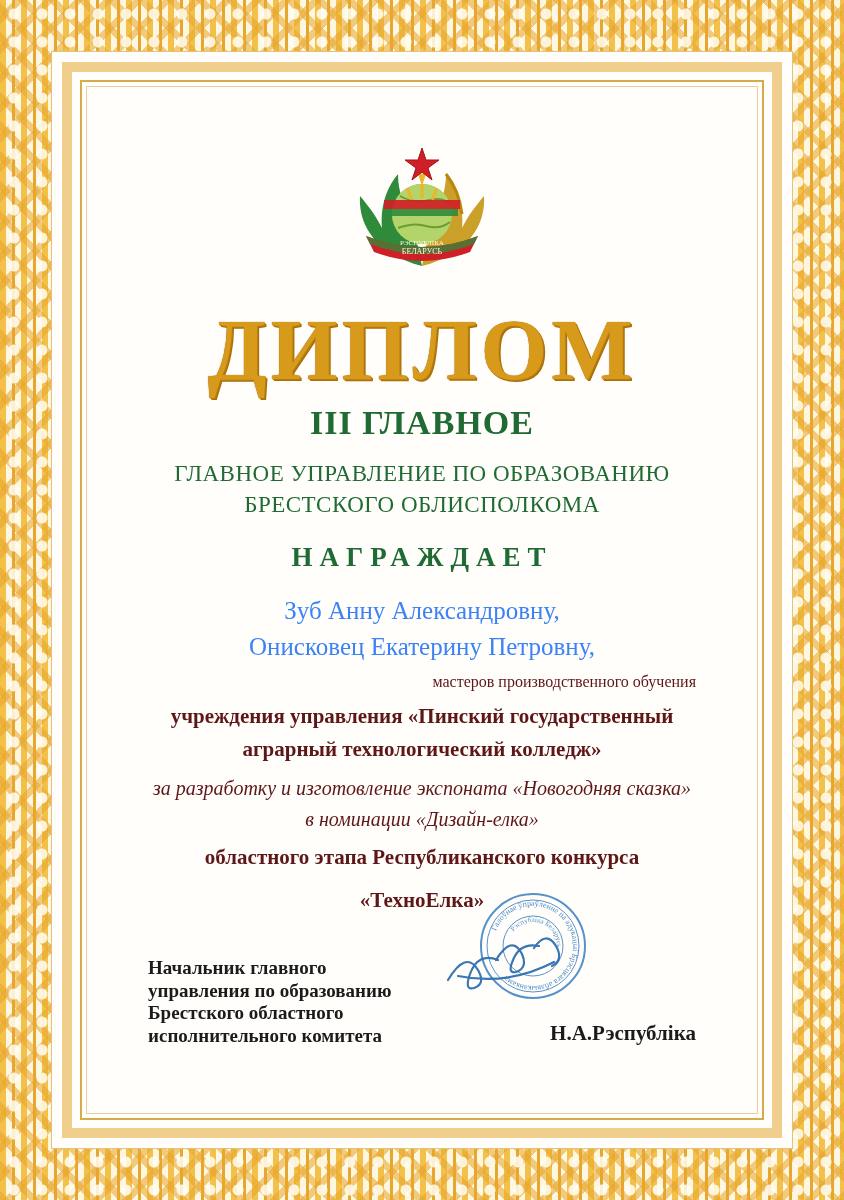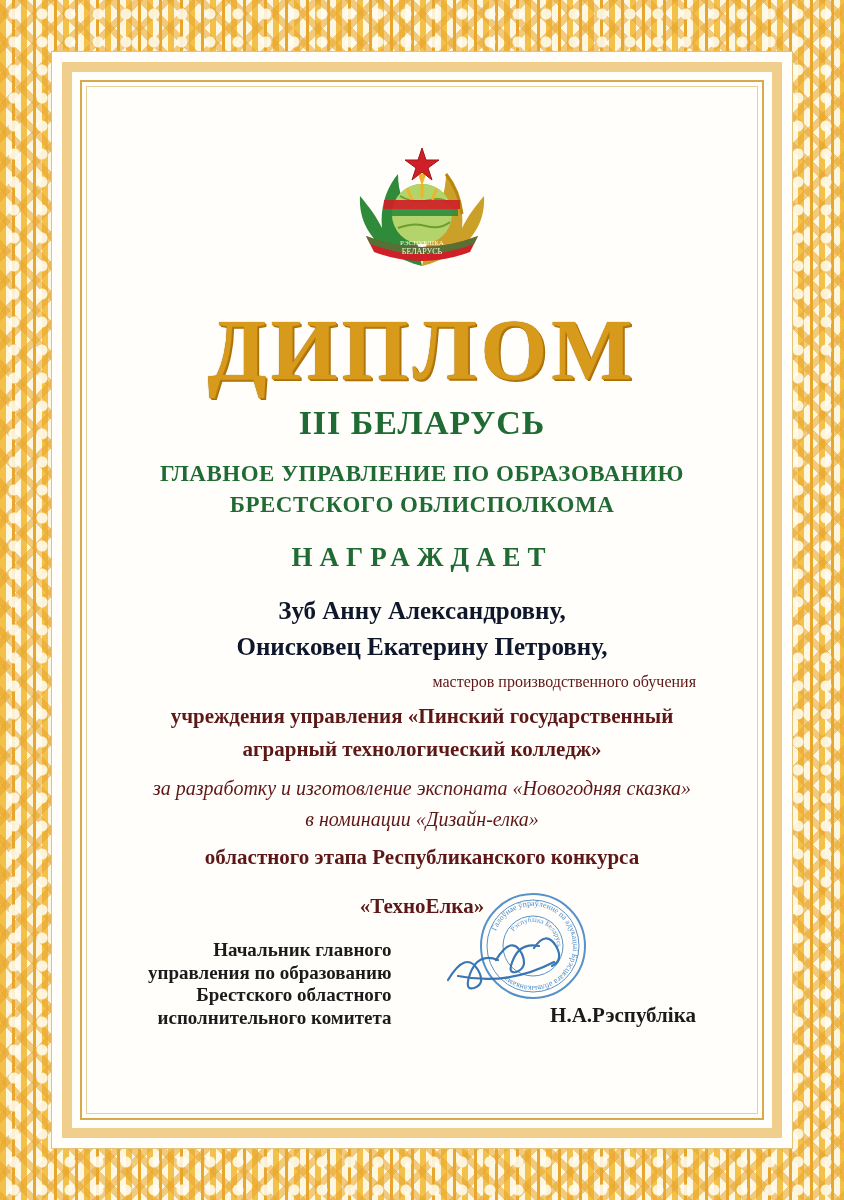--- a/index.html
+++ b/index.html
@@ -127,41 +127,41 @@
   .title-degree {
     margin-top: 12px;
     font-size: 34px;
     font-weight: bold;
     letter-spacing: 1px;
     color: #1f6b33;
   }
   .org {
     margin-top: 18px;
     font-size: 23px;
-    font-weight: bold;
+    font-weight: normal;
     line-height: 1.25;
     letter-spacing: 0.5px;
     color: #1f6b33;
   }
   .awards {
     margin-top: 22px;
     font-size: 27px;
     font-weight: bold;
     letter-spacing: 7px;
     color: #1f6b33;
   }
 
   .recipients {
     margin-top: 20px;
   }
   .recipient-name {
     font-size: 25px;
-    font-weight: bold;
+    font-weight: normal;
     line-height: 1.45;
-    color: #0f172a;
+    color: #3b82f6;
   }
   .role {
     margin-top: 8px;
     font-size: 16px;
     color: #5e1717;
     text-align: right;
   }
   .institution {
     margin-top: 10px;
     font-size: 21px;
@@ -182,22 +182,22 @@
     font-weight: bold;
     line-height: 1.45;
     color: #5e1717;
   }
 
   
   .sign-block {
     position: absolute;
     left: 0;
     right: 0;
-    bottom: 22px;
-    text-align: right;
+    bottom: 4px;
+    text-align: left;
   }
   .sign-row {
     display: flex;
     align-items: flex-end;
     justify-content: space-between;
   }
   .signer-title {
     font-size: 19px;
     font-weight: bold;
     line-height: 1.2;
@@ -273,42 +273,42 @@
 
           <path d="M24 92 q56 22 112 0 l-8 16 q-48 18 -96 0 Z" fill="#cf2027"></path>
           <path d="M24 92 q56 22 112 0 l-4 8 q-52 20 -104 0 Z" fill="#2f8b3a" opacity="0.75"></path>
           <text x="80" y="101" text-anchor="middle" font-family="Liberation Serif, serif" font-size="7" fill="#fff7e0">РЭСПУБЛІКА</text>
           <text x="80" y="110" text-anchor="middle" font-family="Liberation Serif, serif" font-size="8" fill="#fff7e0">БЕЛАРУСЬ</text>
         </svg>
       </div>
 
       <div class="title-diplom">ДИПЛОМ</div>
 
-      <div class="title-degree">III БЕЛАРУСЬ</div>
+      <div class="title-degree">III ГЛАВНОЕ</div>
 
       <div class="org">ГЛАВНОЕ УПРАВЛЕНИЕ ПО ОБРАЗОВАНИЮ</div>
       <div class="org" style="margin-top:2px;">БРЕСТСКОГО ОБЛИСПОЛКОМА</div>
 
       <div class="awards">НАГРАЖДАЕТ</div>
 
       <div class="recipients">
         <div class="recipient-name">Зуб Анну Александровну,</div>
         <div class="recipient-name">Онисковец Екатерину Петровну,</div>
       </div>
 
       <div class="role">мастеров производственного обучения</div>
 
       <div class="institution">учреждения управления «Пинский государственный</div>
       <div class="institution" style="margin-top:2px;">аграрный технологический колледж»</div>
 
       <div class="reason">за разработку и изготовление экспоната «Новогодняя сказка»</div>
       <div class="reason" style="margin-top:2px;">в номинации «Дизайн-елка»</div>
 
       <div class="contest">областного этапа Республиканского конкурса</div>
-      <div class="contest" style="margin-top:18px;">«ТехноЕлка»</div>
+      <div class="contest" style="margin-top:12px;">«ТехноЕлка»</div>
 
       <div class="sign-block">
         <div class="sign-row">
           <div class="signer-title">Начальник главного
 управления по образованию
 Брестского областного
 исполнительного комитета</div>
           <div class="signer-name">Н.А.Рэспубліка</div>
         </div>
       </div>

